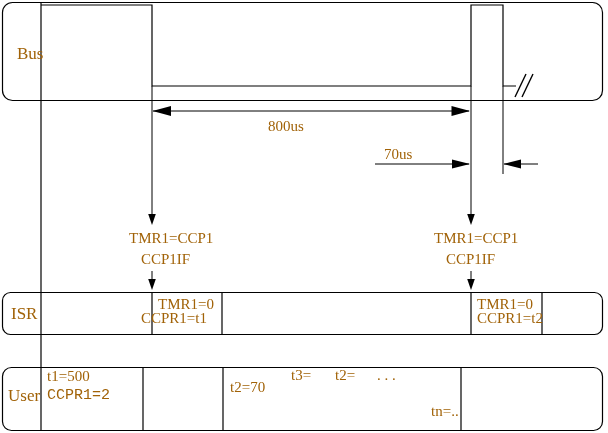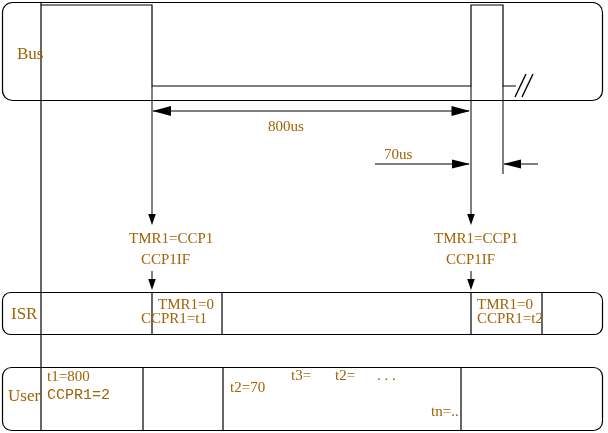--- a/index.html
+++ b/index.html
@@ -90,21 +90,21 @@
   <div class="txt" style="left:141px;top:252px;">CCP1IF</div>
 
   <div class="txt" style="left:434px;top:231px;">TMR1=CCP1</div>
   <div class="txt" style="left:446px;top:252px;">CCP1IF</div>
 
   <div class="txt" style="left:158px;top:297px;">TMR1=0</div>
   <div class="txt" style="left:141px;top:311px;">CCPR1=t1</div>
   <div class="txt" style="left:477px;top:297px;">TMR1=0</div>
   <div class="txt" style="left:477px;top:311px;">CCPR1=t2</div>
 
-  <div class="txt" style="left:47px;top:369px;">t1=800</div>
+  <div class="txt" style="left:47px;top:369px;">t1=500</div>
   <div class="txt" style="left:47px;top:388px;font-family:Liberation Mono, monospace;">CCPR1=2</div>
 
   <div class="txt" style="left:230px;top:380px;">t2=70</div>
   <div class="txt" style="left:291px;top:368px;">t3=</div>
   <div class="txt" style="left:335px;top:368px;">t2=</div>
   <div class="txt" style="left:377px;top:368px;">. . .</div>
   <div class="txt" style="left:431px;top:368px;margin-top:36px;">tn=..</div>
 
 </div>
 

